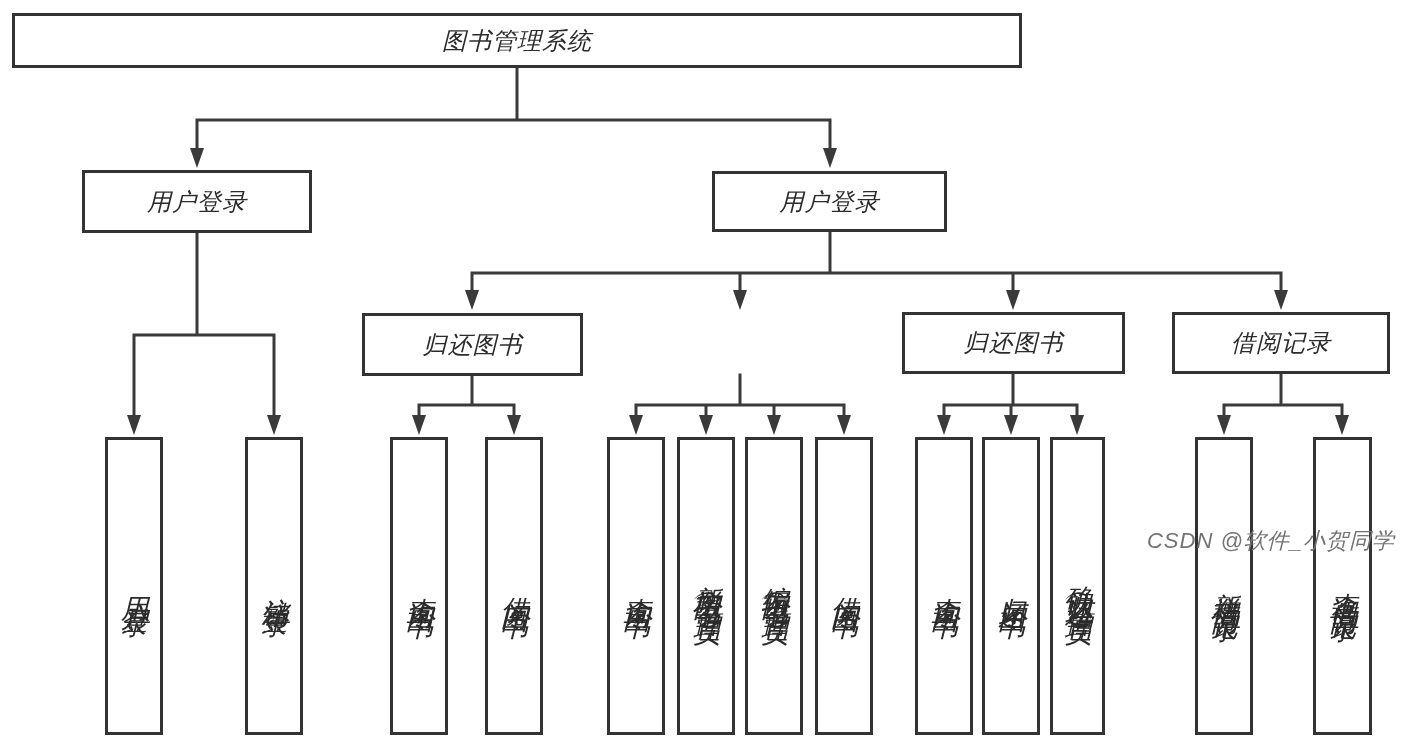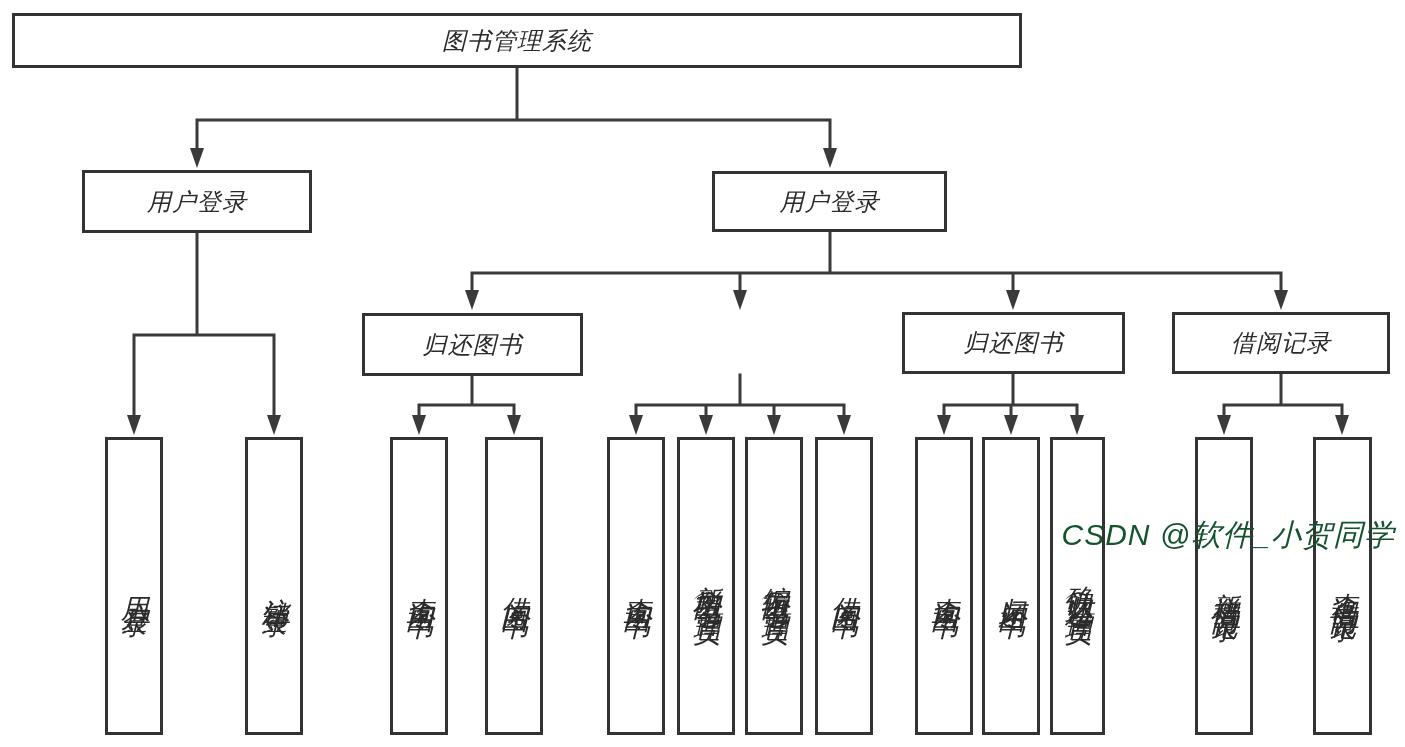--- a/index.html
+++ b/index.html
@@ -47,22 +47,22 @@
     line-height: 1;
     letter-spacing: 5px;
     font-size: 27px;
     color: #2b2b2b;
     white-space: nowrap;
   }
   #watermark {
     position: absolute;
     right: 10px;
     bottom: 6px;
-    font-size: 30px;
-    color: #14532d;
+    font-size: 22px;
+    color: #737373;
     z-index: 2;
     letter-spacing: 1px;
   }
 </style>
 </head>
 <body>
 
 <div id="canvas">
 
   <svg id="connectors" width="1405" height="747" viewBox="0 0 1405 747">

